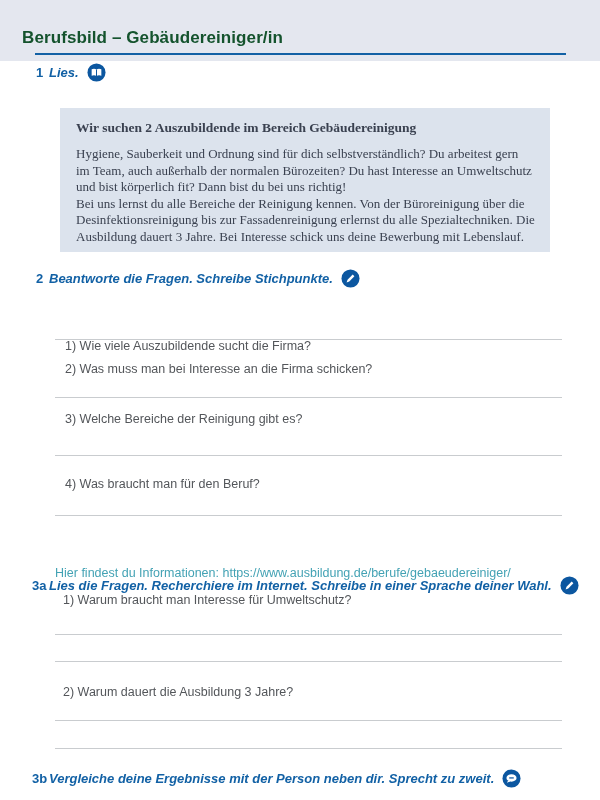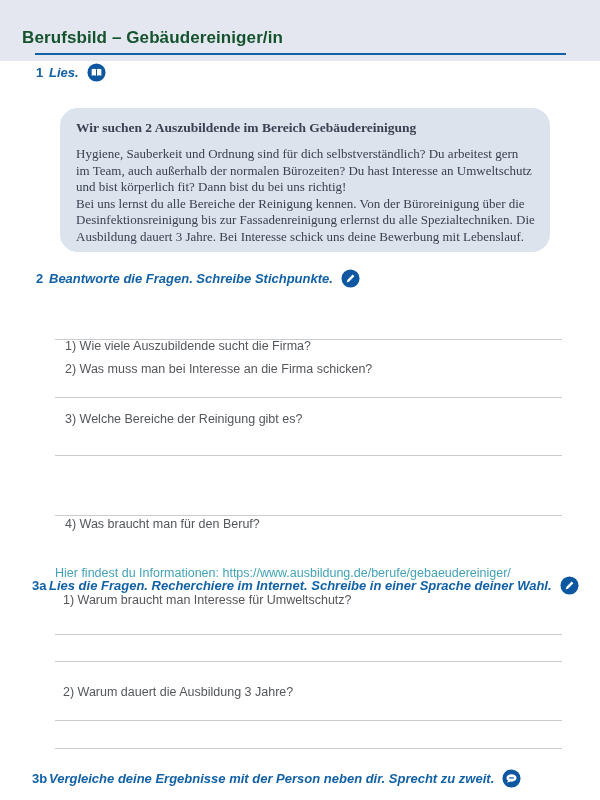--- a/index.html
+++ b/index.html
@@ -44,21 +44,20 @@
   .task-icon svg { display: block; }
   
   .reading-box {
     position: absolute; left: 60px; top: 108px;
     width: 490px; height: 144px;
     box-sizing: border-box;
     padding: 12px 15px 0 16px;
     background: #dce3ed;
     font-family: "Liberation Serif", serif;
     color: #3a4150;
-    border-radius: 18px;
   }
   .box-title { font-size: 13.5px; font-weight: bold; margin: 0 0 10px 0; }
   .box-body p { margin: 0; font-size: 13px; line-height: 16.5px; }
   
   .question {
     position: absolute; left: 65px;
     font-size: 12.5px; color: #53565a;
     white-space: nowrap;
   }
   .question.q3a { left: 63px; }
@@ -117,21 +116,21 @@
 
   <div class="question" style="top:303px;margin-top:36px;">1) Wie viele Auszubildende sucht die Firma?</div>
   <div class="answer-line" style="top:339px;"></div>
 
   <div class="question" style="top:362px;">2) Was muss man bei Interesse an die Firma schicken?</div>
   <div class="answer-line" style="top:397px;"></div>
 
   <div class="question" style="top:412px;">3) Welche Bereiche der Reinigung gibt es?</div>
   <div class="answer-line" style="top:455px;"></div>
 
-  <div class="question" style="top:477px;margin-top:40px;">4) Was braucht man für den Beruf?</div>
+  <div class="question" style="top:477px;">4) Was braucht man für den Beruf?</div>
   <div class="answer-line" style="top:515px;"></div>
 
   <div class="task-row" style="left:32px; top:544px;margin-top:32px;">
     <span class="task-num">3a</span>
     <span class="task-label">Lies die Fragen. Recherchiere im Internet. Schreibe in einer Sprache deiner Wahl.</span>
     <span class="task-icon">
       <svg width="19" height="19" viewBox="0 0 20 20">
         <circle cx="10" cy="10" r="9.5" fill="#0c57a0"></circle>
         <path d="M5.9 14.1 L6.9 11.3 L12.3 5.9 L14.1 7.7 L8.7 13.1 Z" fill="#ffffff"></path>
       </svg>

